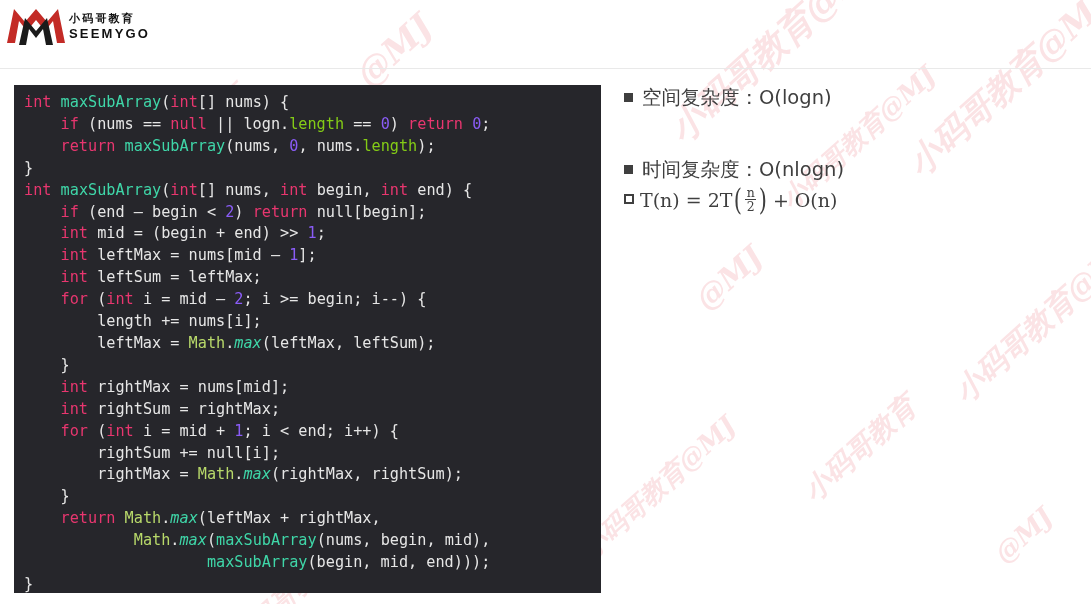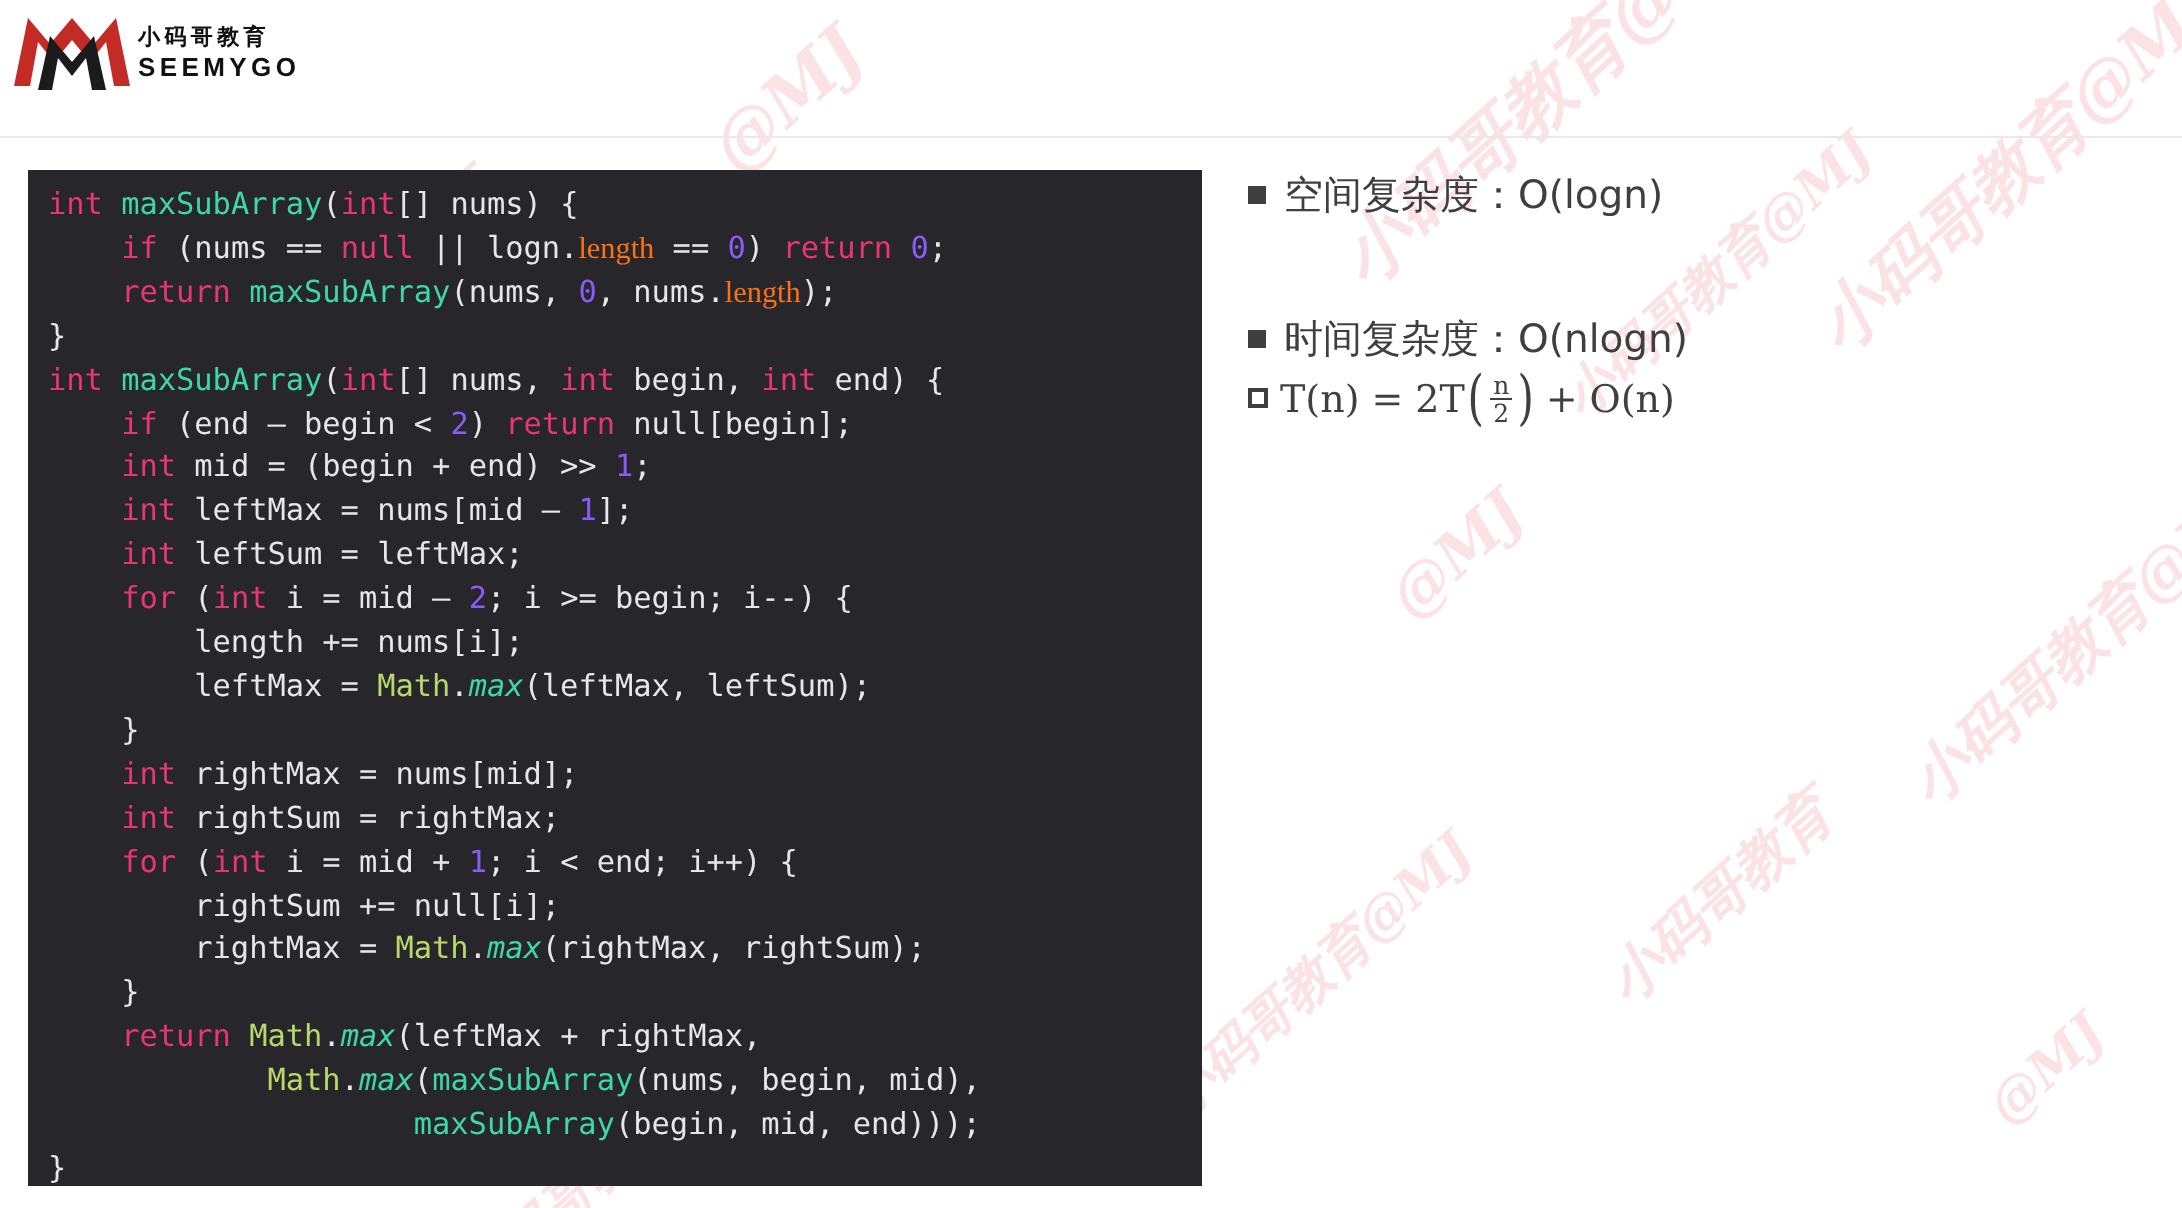--- a/index.html
+++ b/index.html
@@ -82,21 +82,21 @@
     font-size:15.2px;
     line-height:21.9px;
     color:#e6e6e6;
     white-space:pre;
     padding:0 8px 0 10px;
     letter-spacing:0px;
   }
   .kw{color:#e8366f;}      
   .fn{color:#3fd6a8;}      
   .num{color:#8a5cf6;}     
-  .fld{color:#f97316;font-family:Liberation Serif, serif;}     
+  .fld{color:#84cc16;}     
   .cls{color:#b8d96a;}     
   .mth{color:#3fd6a8;font-style:italic;}  
   .pl{color:#e6e6e6;}      
 
   
   #notes-panel{
     position:absolute;left:624px;top:84px;
     width:455px;
     z-index:2;
   }

